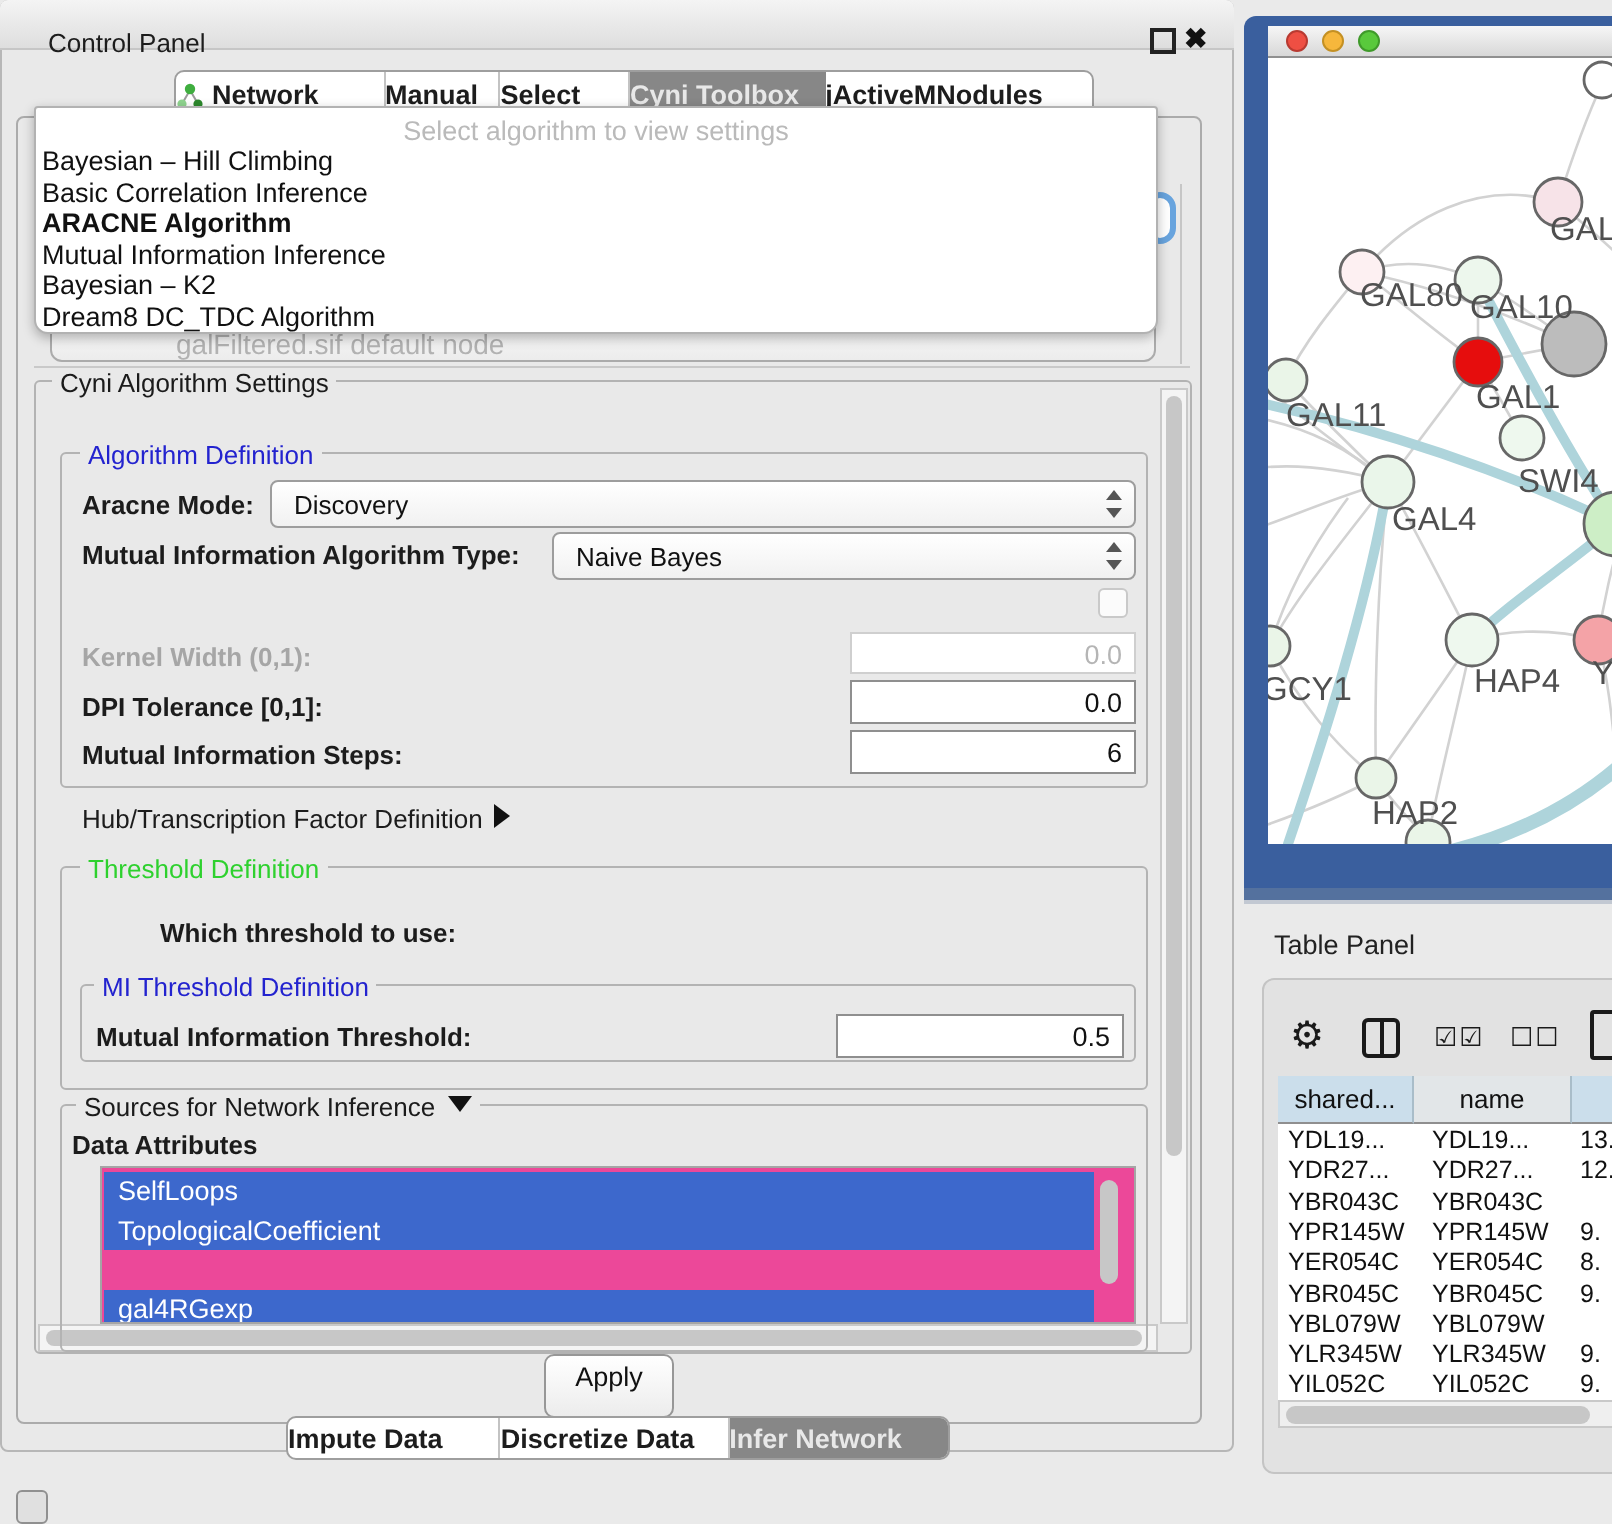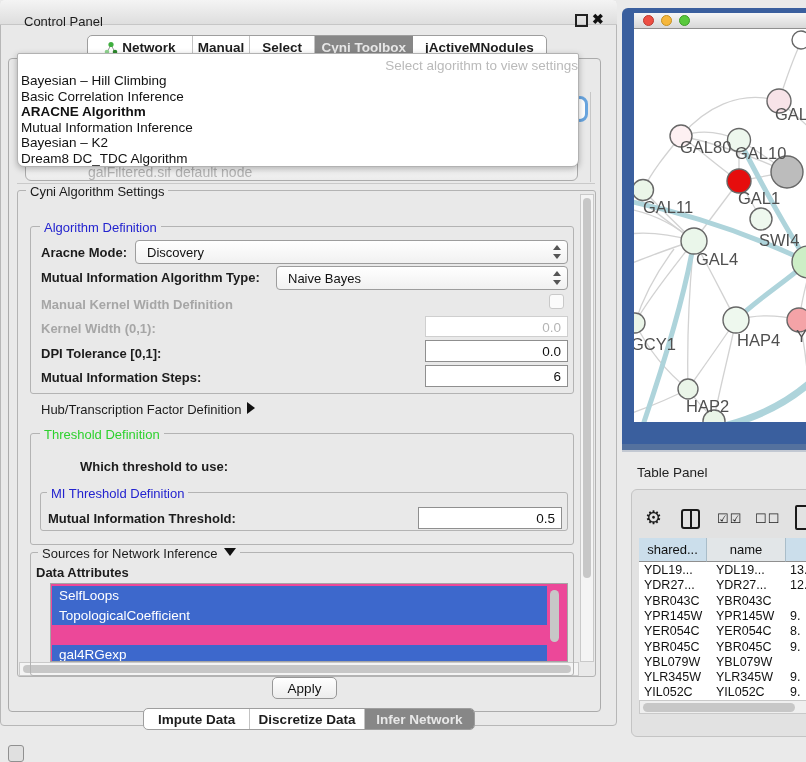--- a/index.html
+++ b/index.html
@@ -11,32 +11,32 @@
 .title-text{left:24px;top:14px;font-size:13px;color:#1c1c1c}
 .float-btn{left:575px;top:14px;width:9px;height:9px;border:2px solid #222}
 .close-btn{left:592px;top:11px;font-size:14px;font-weight:bold;color:#111}
 .notch{left:29px;top:0;width:2px;height:8px;background:#aeaeae}
 
 .panel{left:8px;top:58px;width:593px;height:654px;border:1px solid #ababab;border-radius:4px;box-sizing:border-box}
 
 .tabstrip{display:flex;background:#fff;border:1px solid #9e9e9e;border-radius:5px;overflow:hidden;box-sizing:border-box;z-index:20}
 .tabstrip.top{left:87px;top:35px;width:460px;height:25px}
 .tabstrip.bottom{left:143px;top:708px;width:332px;height:22px}
-.tab{display:flex;align-items:center;justify-content:center;font-size:13.5px;font-weight:bold;color:#1d1d1d;border-right:1px solid #c3c3c3;box-sizing:border-box;gap:4px}
+.tab{display:flex;align-items:center;justify-content:flex-start;font-size:13.5px;font-weight:bold;color:#1d1d1d;border-right:1px solid #c3c3c3;box-sizing:border-box;gap:4px}
 .tab:last-child{border-right:none}
 .tab.sel{background:#878787;color:#e8e8e8;border-right:none}
 
 .gal-combo{left:25px;top:150px;width:553px;height:31px;border:1px solid #ababab;border-radius:6px;background:linear-gradient(#ffffff,#ececec);box-sizing:border-box;z-index:4}
 .gal-text{left:88px;top:164px;font-size:14px;color:#b2b2b2;z-index:5}
 .blue-cap{left:572px;top:96px;width:16px;height:26px;border:3px solid #68a4de;border-radius:8px;background:#fff;box-sizing:border-box;z-index:4}
 .frag-line-v{left:590px;top:92px;width:1px;height:90px;background:#c6c6c6;z-index:3}
 .frag-line-h{left:17px;top:183px;width:578px;height:1px;background:#c9c9c9;z-index:3}
 
 .dropdown{left:17px;top:53px;width:562px;height:114px;background:#fff;border:1px solid #b2b2b2;border-radius:2px 2px 7px 7px;box-shadow:0 2px 6px rgba(0,0,0,0.28);box-sizing:border-box;z-index:30}
-.dd-prompt{width:100%;text-align:right;margin-top:4px;font-size:13.5px;color:#bababa}
+.dd-prompt{width:100%;text-align:center;margin-top:4px;font-size:13.5px;color:#bababa}
 .dd-item{font-size:13.5px;height:15.5px;line-height:15.5px;padding-left:3px;color:#111;white-space:nowrap}
 .dd-item.bold{font-weight:bold}
 
 .grp{border:1px solid #b3b3b3;border-radius:3px;box-sizing:border-box}
 .grp-label{background:#e9e9e9;padding:0 4px;font-size:13px;white-space:nowrap}
 .blue{color:#2323cf}
 .green{color:#2ed12e}
 
 .flabel{font-size:13px;font-weight:bold;color:#1c1c1c;white-space:nowrap}
 .flabel.dis{color:#a6a6a6}
@@ -165,21 +165,20 @@
     <span class="ctext">Discovery</span>
     <span class="spin"></span>
   </div>
 
   <div class="abs flabel" style="left:41px;top:270px">Mutual Information Algorithm Type:</div>
   <div class="abs combo" style="left:276px;top:266px;width:292px;height:24px">
     <span class="ctext">Naive Bayes</span>
     <span class="spin"></span>
   </div>
 
-  <div class="abs flabel dis" style="left:41px;top:297px">Manual Kernel Width Definition</div>
   <div class="abs checkbox" style="left:549px;top:294px;width:15px;height:15px"></div>
 
   <div class="abs flabel dis" style="left:41px;top:321px">Kernel Width (0,1):</div>
   <div class="abs field dis" style="left:425px;top:316px;width:143px;height:21px">
     <span class="fval">0.0</span>
   </div>
 
   <div class="abs flabel" style="left:41px;top:346px">DPI Tolerance [0,1]:</div>
   <div class="abs field" style="left:425px;top:340px;width:143px;height:22px">
     <span class="fval">0.0</span>
@@ -209,21 +208,21 @@
   <div class="abs grp-label" style="left:38px;top:546px"><span>Sources for Network Inference</span><span class="arrow-d"></span></div>
   <div class="abs flabel" style="left:36px;top:565px">Data Attributes</div>
 
   <div class="abs attr-list" id="attr-list">
     <div class="thumb" style="left:499px;top:6px;width:9px;height:52px"></div>
   <div class="attr-row" style="top: 2px;">SelfLoops</div>
       <div class="attr-row" style="top: 21.5px;">TopologicalCoefficient</div>
       <div class="attr-row" style="top: 60.5px;">gal4RGexp</div>
     </div>
 
-  <div class="abs btn" style="left:272px;top:677px;width:65px;height:22px;line-height:21px">Apply</div>
+  <div class="abs btn" style="left:272px;top:677px;width:65px;height:32px;line-height:21px">Apply</div>
 
   <div class="abs tabstrip bottom" id="bottom-tabs">
       <div class="tab" style="width: 107px;">
         <span>Impute Data</span>
       </div>
       <div class="tab" style="width: 115px;">
         <span>Discretize Data</span>
       </div>
       <div class="tab sel" style="width: 110px;">
         <span>Infer Network</span>

